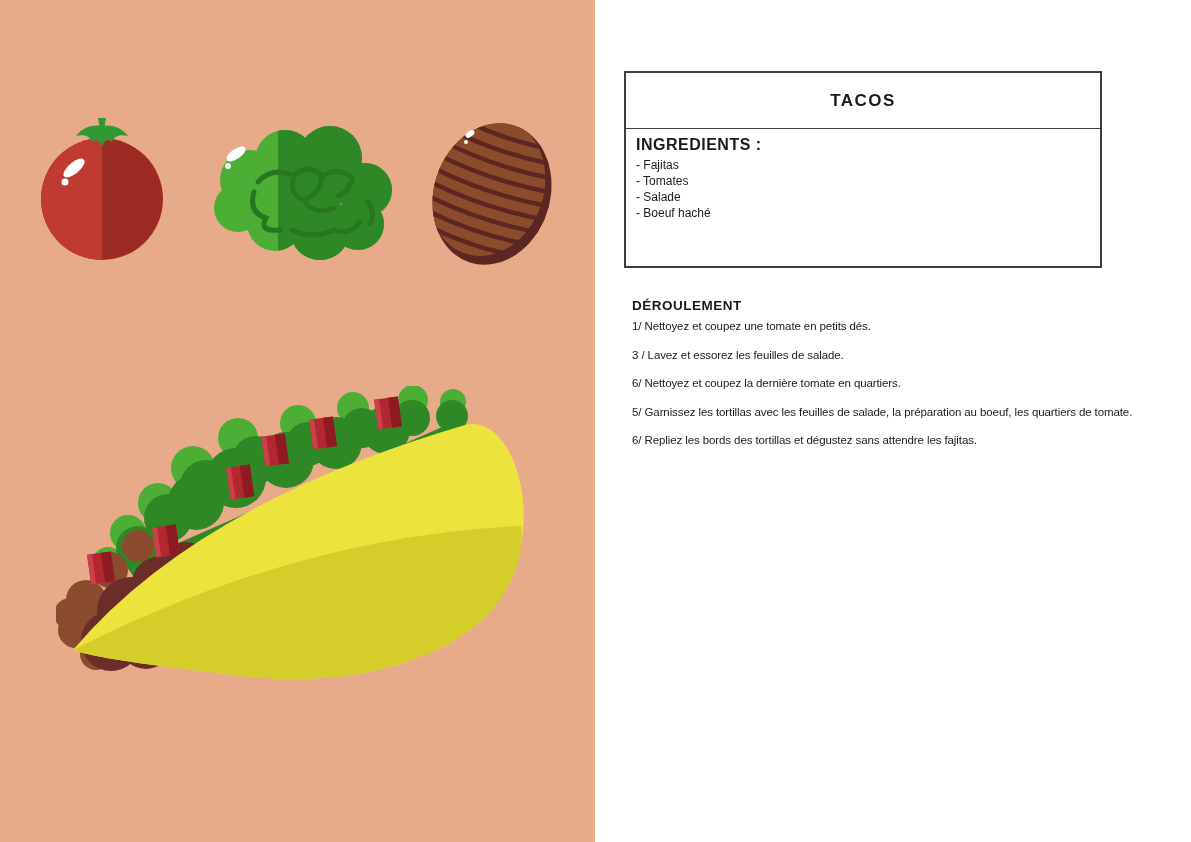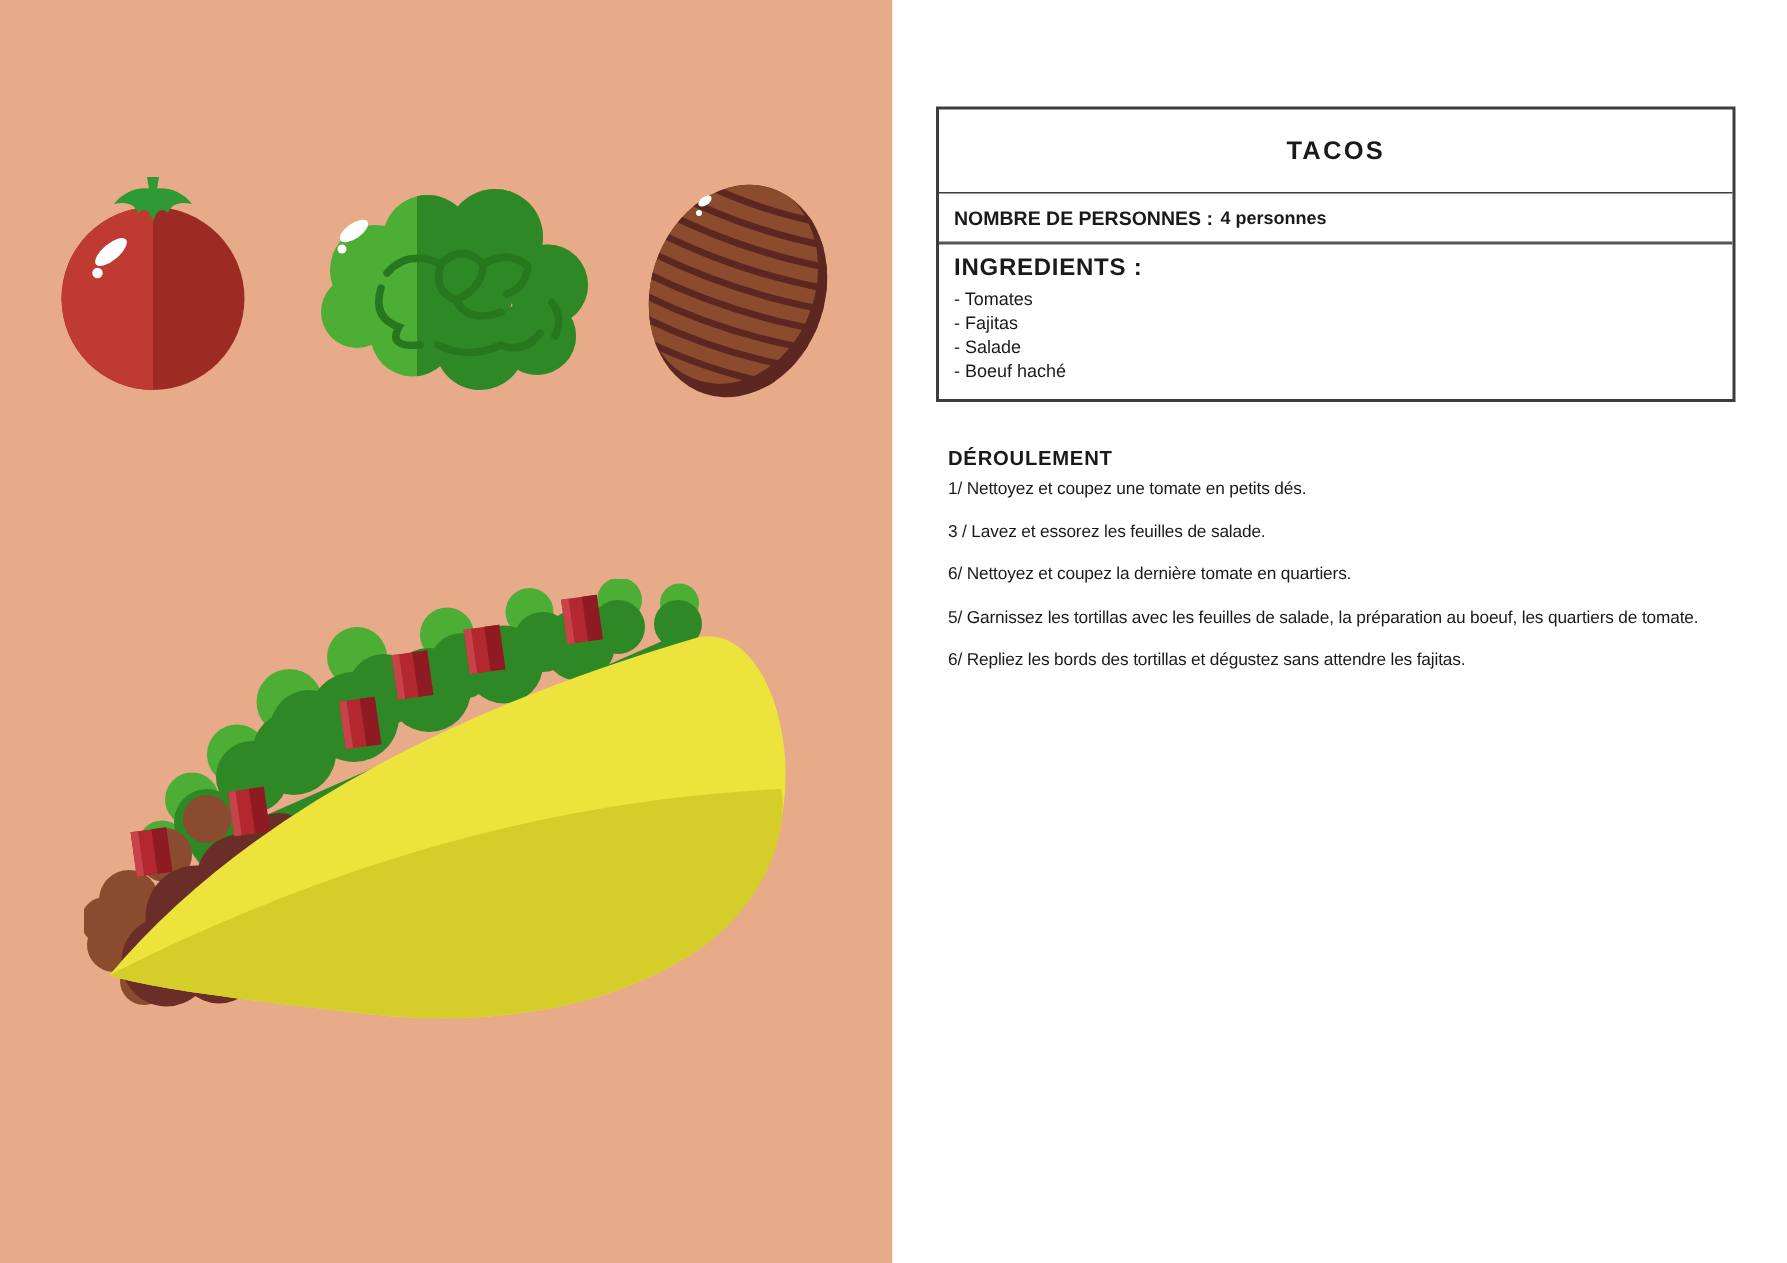--- a/index.html
+++ b/index.html
@@ -27,21 +27,21 @@
   
   .right-panel {
     position: absolute;
     left: 595px; top: 0;
     width: 596px; height: 842px;
     background: #ffffff;
   }
   .recipe-card {
     position: absolute;
     left: 29px; top: 71px;
-    width: 533px; height: 197px;
+    width: 478px; height: 197px;
     border: 2px solid #3d3d3d;
     background: #ffffff;
     display: flex;
     flex-direction: column;
   }
   .card-row-title {
     height: 56px;
     display: flex;
     align-items: center;
     justify-content: center;
@@ -269,28 +269,24 @@
              C335,293 252,298 180,289 C112,281 42,273 17,264 Z" fill="#d5cd2a"></path>
   </svg>
 </div>
 
 <div class="right-panel">
 
   <div class="recipe-card">
     <div class="card-row-title">
       <span class="card-title">TACOS</span>
     </div>
-    <div class="card-row-servings">
-      <span>NOMBRE DE PERSONNES :</span>
-      <span class="servings-value">4 personnes</span>
-    </div>
     <div class="card-row-ingredients">
       <div class="ingredients-label">INGREDIENTS :</div>
+      <div class="ingredient-item">- Fajitas</div>
       <div class="ingredient-item">- Tomates</div>
-      <div class="ingredient-item">- Fajitas</div>
       <div class="ingredient-item">- Salade</div>
       <div class="ingredient-item">- Boeuf haché</div>
     </div>
   </div>
 
   <div class="steps-block">
     <div class="steps-label">DÉROULEMENT</div>
     <div class="step-item">1/ Nettoyez et coupez une tomate en petits dés.</div>
     <div class="step-item">3 / Lavez et essorez les feuilles de salade.</div>
     <div class="step-item">6/ Nettoyez et coupez la dernière tomate en quartiers.</div>

